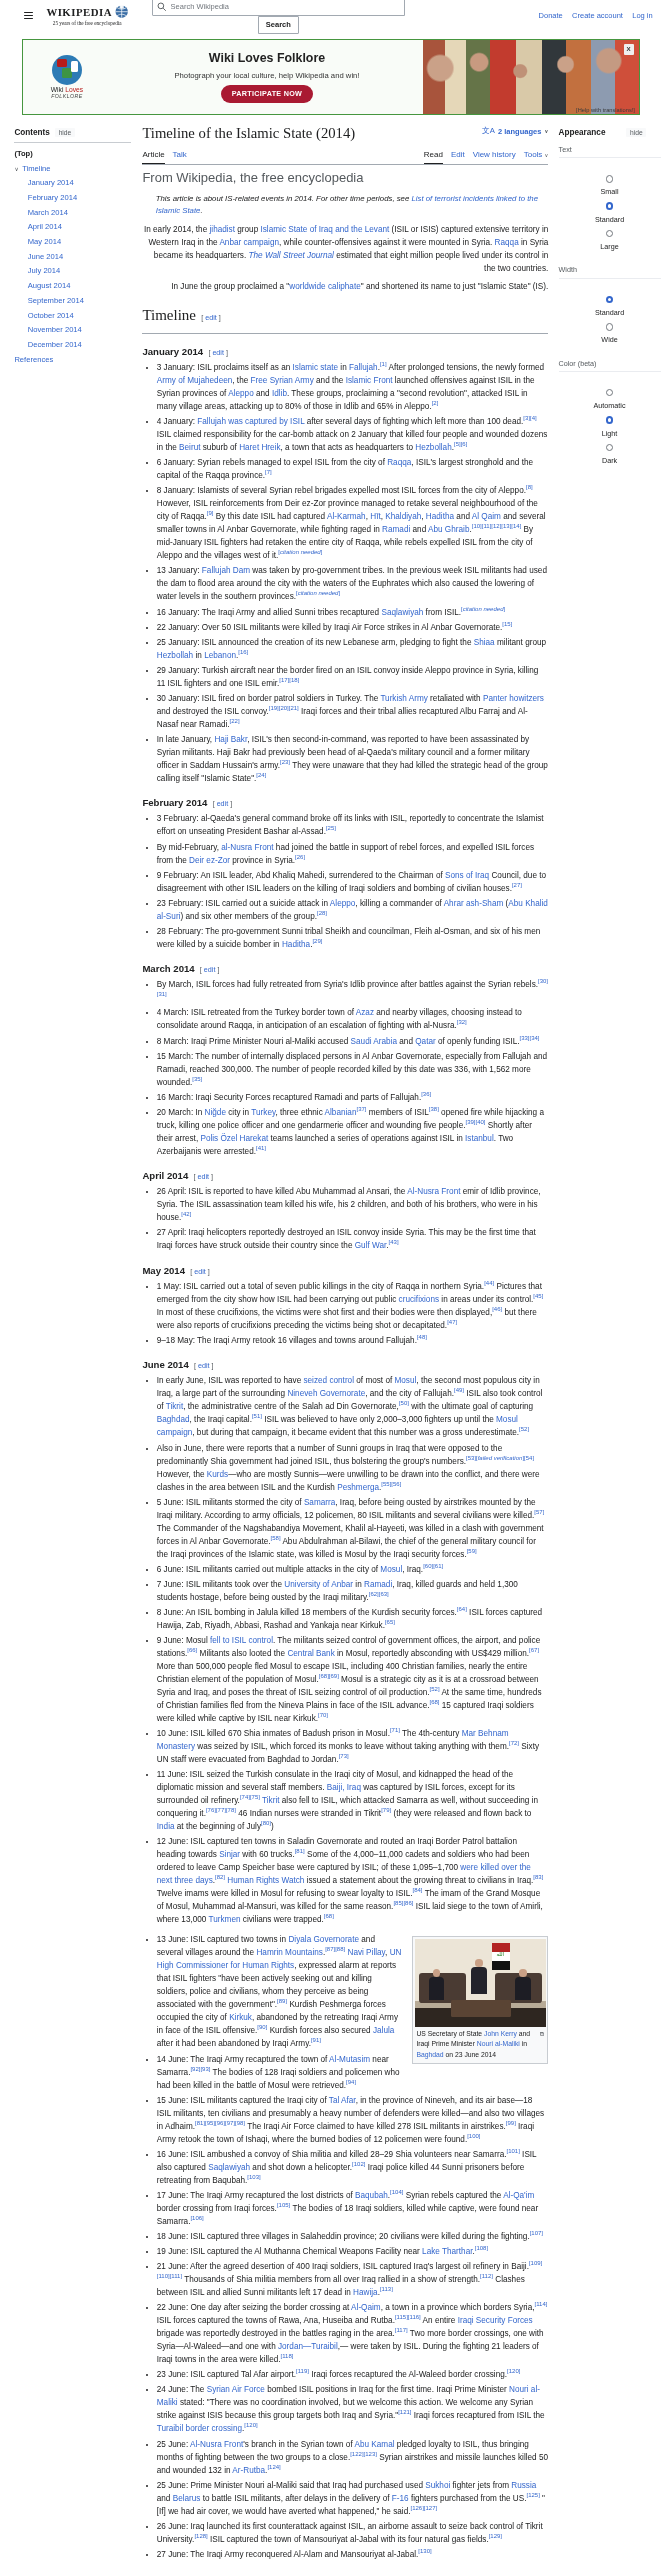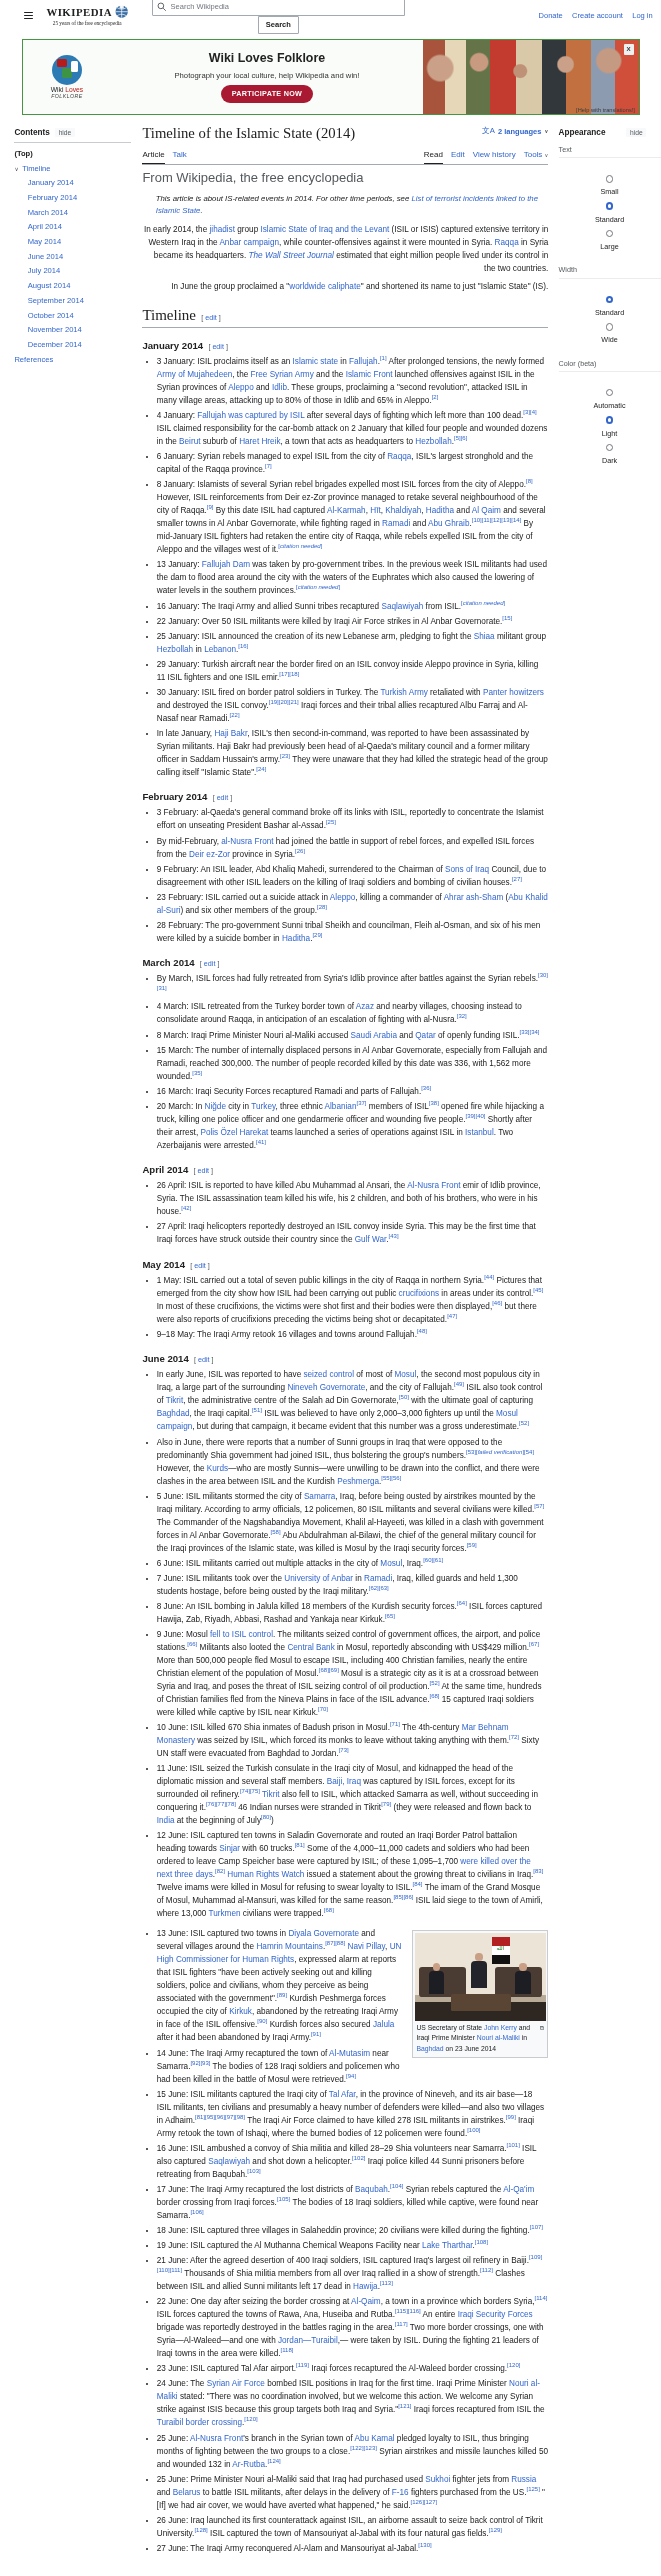--- a/index.html
+++ b/index.html
@@ -69,21 +69,21 @@
   .lang-ico { font-weight:normal; font-size:7.7px; }
   .lang-chev { color:#54595d; font-size:5.2px; }
   .tabs-row { display:flex; justify-content:space-between; border-bottom:0.5px solid #a2a9b1; margin-top:2.1px; font-size:8px; }
   .tabset { display:flex; gap:8px; }
   .tab { padding:4.1px 0 4.6px; color:#3366cc; cursor:pointer; }
   .tab.sel { color:#202122; border-bottom:1px solid #202122; }
   .tools-chev { color:#54595d; font-size:5.2px; margin-left:2.1px; }
   .fromwiki { font-size:13px; color:#54595d; margin:5.2px 0 7.2px; }
   .hatnote { font-style:italic; font-size:7.8px; color:#202122; margin:0 0 6.2px 13.4px; line-height:1.55; }
   p.lead { margin:5.2px 0; line-height:13px;text-align:right; }
-  h2.tl { font-family:"Liberation Serif",serif; font-weight:normal; font-size:15px; border-bottom:0.5px solid #a2a9b1; margin:13.4px 0 5.2px; padding-bottom:3px; }
+  h2.tl { font-family:"Liberation Serif",serif; font-weight:normal; font-size:15px; border-bottom:0.5px solid #a2a9b1; margin:13.4px 0 5.2px; padding-bottom:9px; }
   h3.month { font-size:9.6px; margin:12.4px 0 4.1px; font-weight:bold; }
   .editsection { font-size:7.2px; font-weight:normal; font-family:"Liberation Sans",sans-serif; color:#54595d; margin-left:5.2px; }
   .editsection a { font-size:7.2px; }
   ul.entries { margin:3.1px 0 7.2px; padding-left:14.4px; }
   ul.entries li { margin-bottom:2.1px; line-height:13px; }
   sup.ref { font-size:6px; line-height:0; }
   sup.ref i { font-style:italic; }
   
   figure.thumb { float:right; width:136px; margin:2.1px 0 6.2px 9.3px; border:0.5px solid #c8ccd1; background:#f8f9fa; padding:2.1px; font-size:6.8px; line-height:1.5; }
   .fig-img { width:131px; height:88px; position:relative; background:linear-gradient(#ece5d7 0 70%, #b8ab97 70% 78%, #2e2620 78% 100%); overflow:hidden; }

